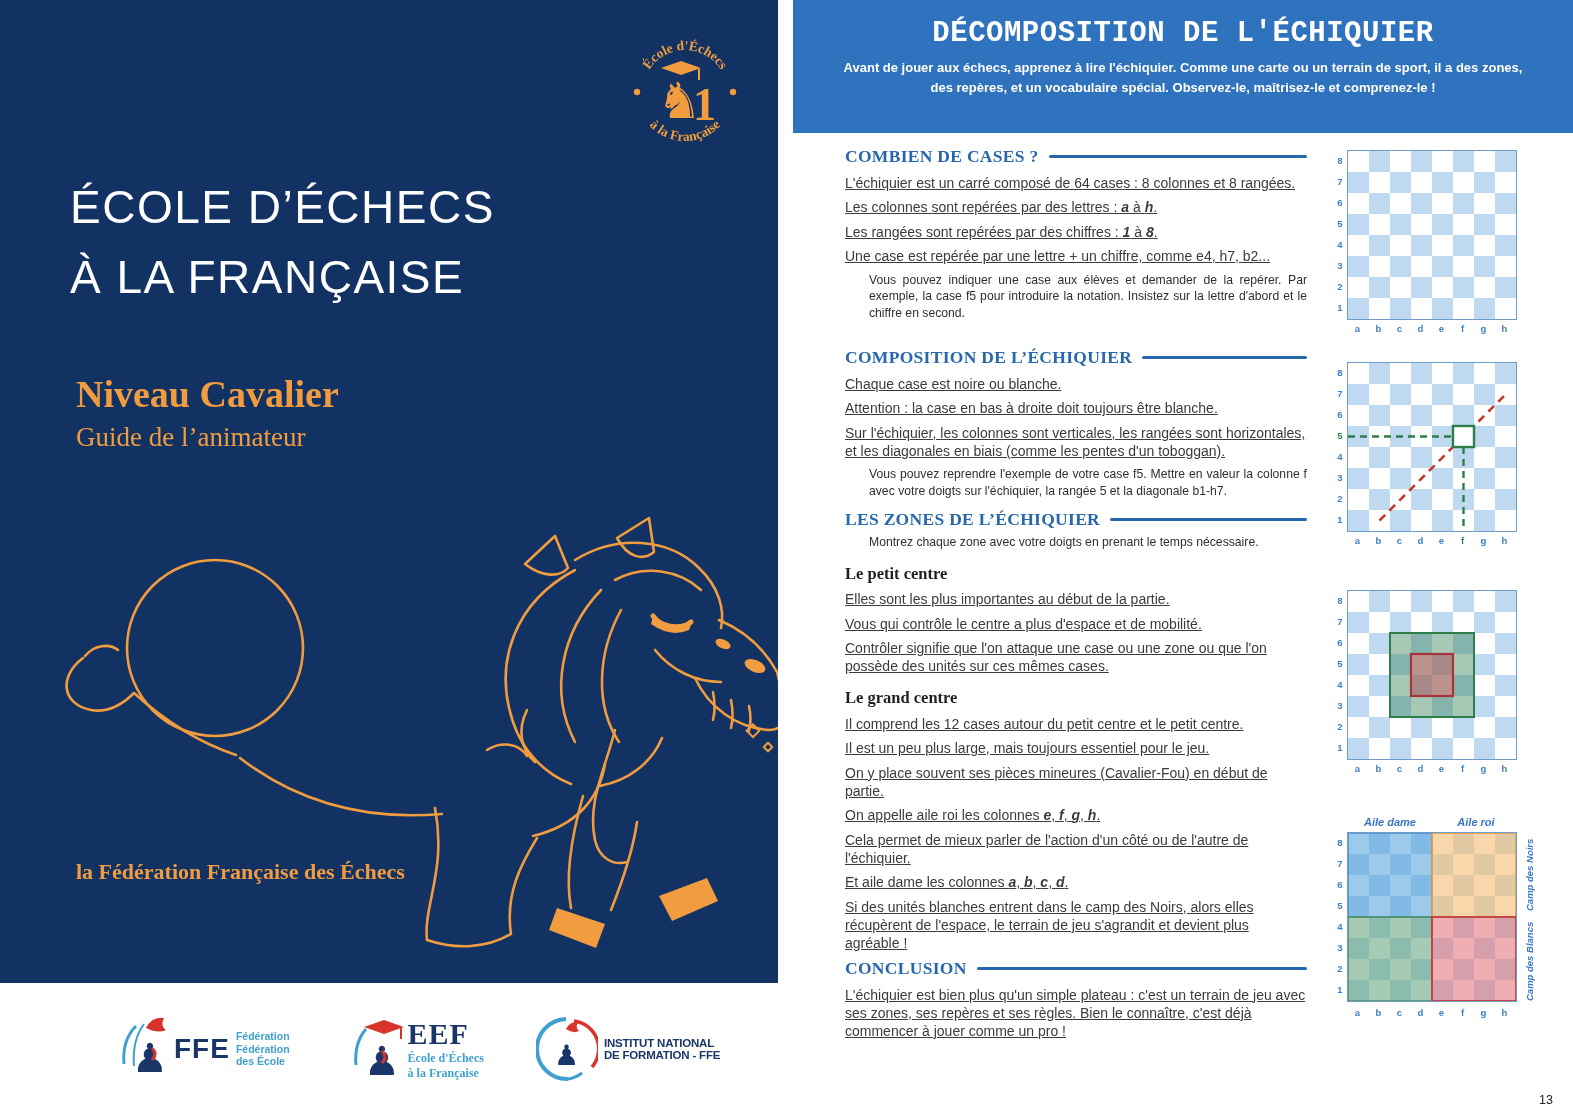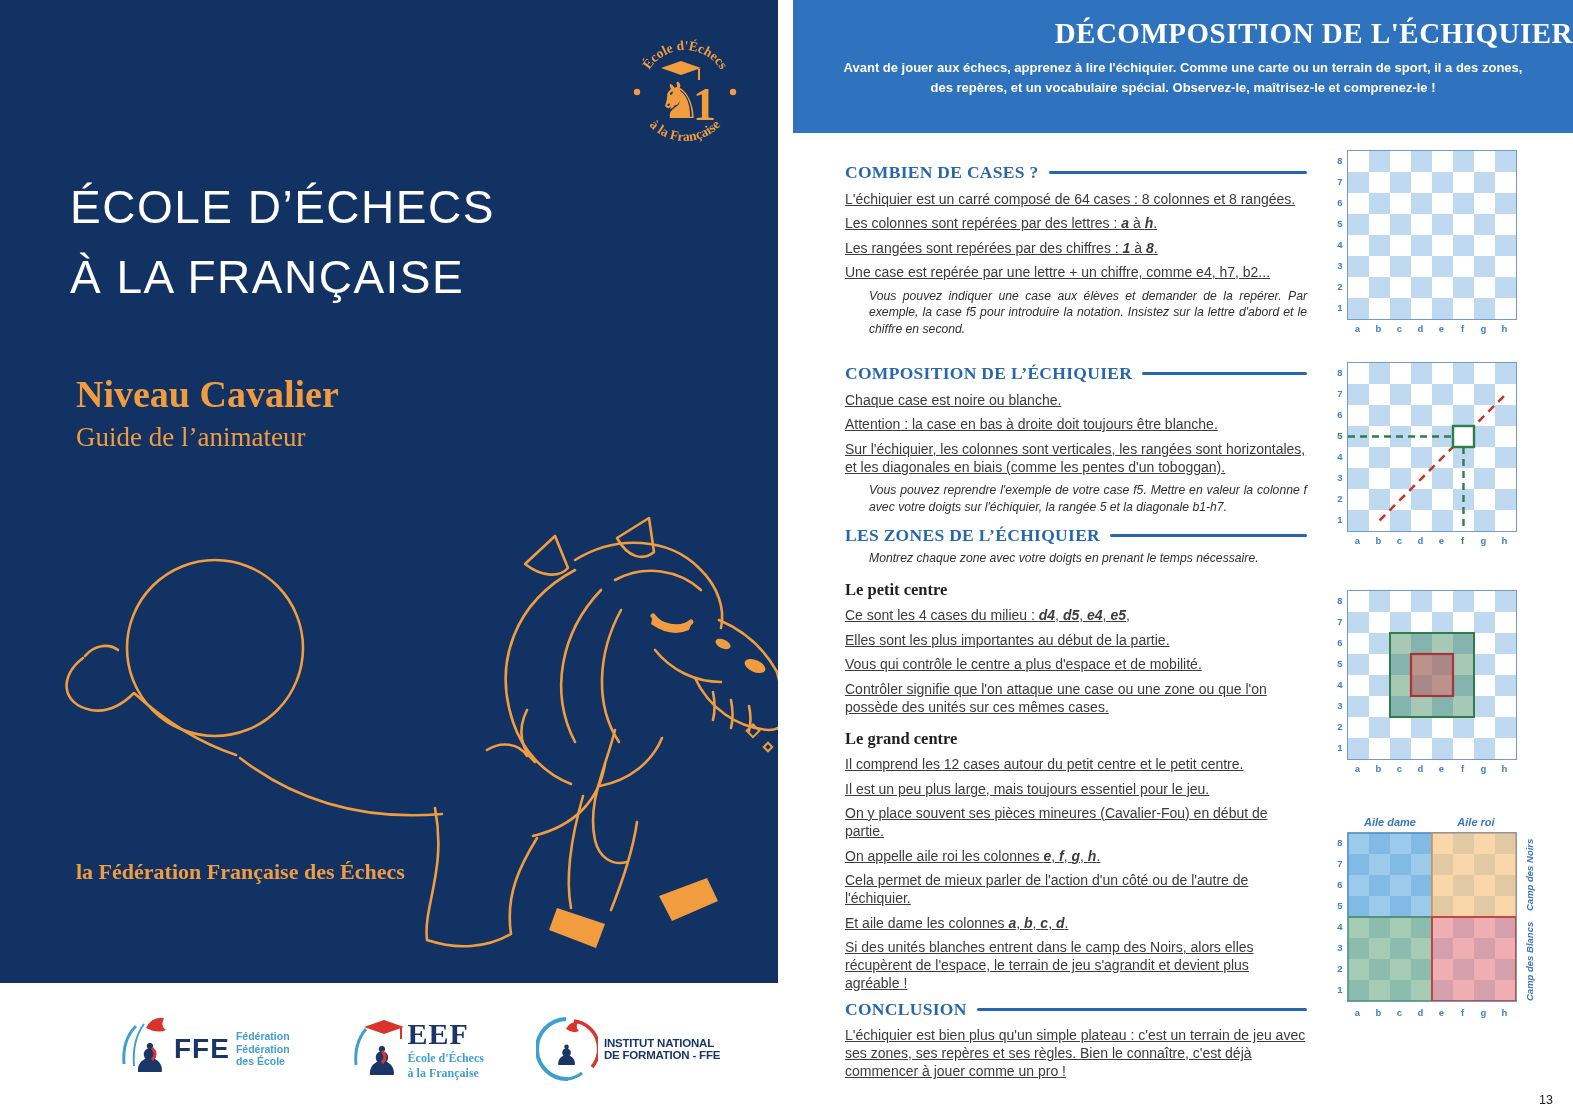--- a/index.html
+++ b/index.html
@@ -26,35 +26,35 @@
   .logo-inf{margin-left:52px;}
   .logo-abbr{color:#1A3668;font-weight:bold;font-size:28px;letter-spacing:1px;}
   .logo-lines{display:flex;flex-direction:column;justify-content:center;margin-left:6px;}
   .logo-lines span{color:#3F9FD0;font-size:10.5px;font-weight:bold;line-height:12.5px;}
   .logo-eef .logo-abbr{font-family:"Liberation Serif",serif;font-size:30px;}
   .logo-eef .logo-lines span{font-size:12px;line-height:15px;font-family:"Liberation Serif",serif;}
   .logo-inf .logo-lines span{color:#1A3668;font-size:11.5px;line-height:12.5px;letter-spacing:-0.2px;}
   
   .page-right{position:absolute;left:793px;top:0;width:780px;height:1115px;background:#ffffff;}
   .banner{position:absolute;left:0;top:0;width:780px;height:133px;background:#2F72BD;color:#fff;}
-  .banner h1{margin:17px 0 8px 0;text-align:right;font-family:Liberation Serif, serif;
+  .banner h1{margin:17px 0 8px 0;text-align:center;font-family:Liberation Mono, monospace;
              font-weight:bold;font-size:29px;letter-spacing:0.5px;}
   .banner p{margin:0 auto;width:700px;text-align:center;font-size:13px;line-height:20px;font-weight:bold;}
   .content{position:absolute;left:52px;top:146px;width:462px;color:#3B3B3B;}
   .sec-head{display:flex;align-items:center;margin:0 0 3px 0;}
   .sec-head h2{margin:0;font-family:"Liberation Serif",serif;font-weight:bold;font-size:17.5px;
                color:#2767AE;letter-spacing:0.3px;white-space:nowrap;}
   .rule{flex:1;height:3px;background:#2767AE;margin-left:10px;border-radius:2px;}
   .content p.body{margin:6.5px 0;font-size:14px;line-height:18px;text-decoration:underline;}
-  .content p.note{margin:4px 0 10px 24px;font-size:12.2px;line-height:16.5px;font-style:italic;
+  .content p.note{margin:4px 0 10px 24px;font-size:12.2px;line-height:16.5px;
                   color:#2F2F2F;text-align:justify;}
   .content h3{margin:13px 0 4px 0;font-family:"Liberation Serif",serif;font-weight:bold;
               font-size:16.5px;color:#1F1F1F;}
   .bi{font-weight:bold;font-style:italic;}
-  .sec-combien-de-cases{margin-bottom:26px;margin-top:16px;}
+  .sec-combien-de-cases{margin-bottom:26px;}
   .sec-composition{margin-bottom:2px;}
   .sec-zones{margin-bottom:6px;}
   
   .boards{position:absolute;left:540px;top:0;width:240px;height:1115px;}
   .board-block{position:absolute;}
   .board-row{display:flex;}
   .ranks{display:flex;flex-direction:column;width:14px;}
   .ranks span{height:21px;display:flex;align-items:center;justify-content:center;
               font-size:9.5px;font-weight:bold;color:#4080C4;}
   .grid-wrap{position:relative;width:168px;height:168px;border:1.5px solid #6F9CC9;}
@@ -229,21 +229,20 @@
           <p class="body">Sur l'échiquier, les colonnes sont verticales, les rangées sont horizontales, et les diagonales en biais (comme les pentes d'un toboggan).</p>
           <p class="note">Vous pouvez reprendre l'exemple de votre case f5. Mettre en valeur la colonne f avec votre doigts sur l'échiquier, la rangée 5 et la diagonale b1-h7.</p>
         </section>
         <section class="sec-zones">
           <div class="sec-head">
             <h2>LES ZONES DE L’ÉCHIQUIER</h2>
             <div class="rule"></div>
           </div>
           <p class="note">Montrez chaque zone avec votre doigts en prenant le temps nécessaire.</p>
           <h3>Le petit centre</h3>
-          <p class="body">Ce sont les 4 cases du milieu : <span class="bi">d4</span>, <span class="bi">d5</span>, <span class="bi">e4</span>, <span class="bi">e5</span>,</p>
           <p class="body">Elles sont les plus importantes au début de la partie.</p>
           <p class="body">Vous qui contrôle le centre a plus d'espace et de mobilité.</p>
           <p class="body">Contrôler signifie que l'on attaque une case ou une zone ou que l'on possède des unités sur ces mêmes cases.</p>
           <h3>Le grand centre</h3>
           <p class="body">Il comprend les 12 cases autour du petit centre et le petit centre.</p>
           <p class="body">Il est un peu plus large, mais toujours essentiel pour le jeu.</p>
           <p class="body">On y place souvent ses pièces mineures (Cavalier-Fou) en début de partie.</p>
           <p class="body">On appelle aile roi les colonnes <span class="bi">e</span>, <span class="bi">f</span>, <span class="bi">g</span>, <span class="bi">h</span>.</p>
           <p class="body">Cela permet de mieux parler de l'action d'un côté ou de l'autre de l'échiquier.</p>
           <p class="body">Et aile dame les colonnes <span class="bi">a</span>, <span class="bi">b</span>, <span class="bi">c</span>, <span class="bi">d</span>.</p>

